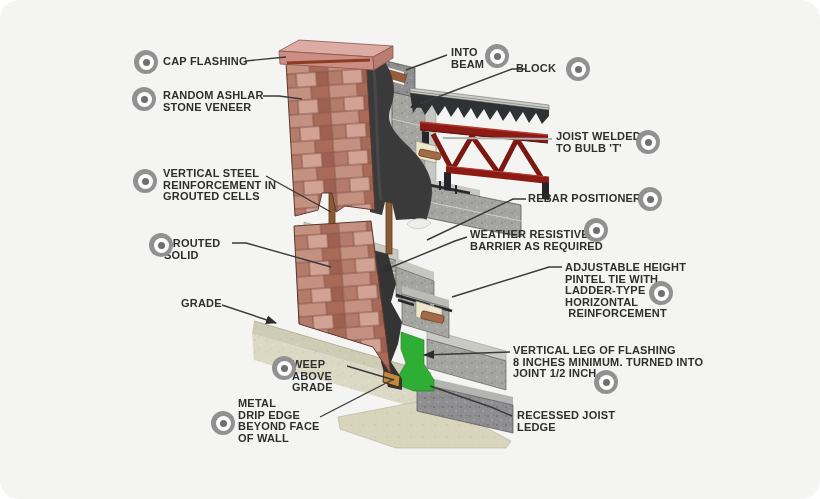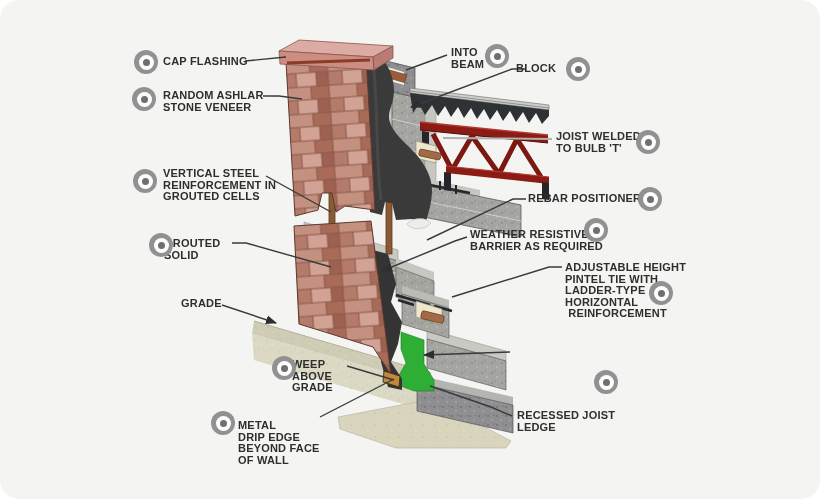--- a/index.html
+++ b/index.html
@@ -24,21 +24,21 @@
     content:"";position:absolute;left:8.5px;top:8.5px;right:8.5px;bottom:8.5px;
     background:#6f6f6f;border-radius:50%;
   }
   
   #lbl-cap{left:163px;top:56px}        #tgt-cap{left:134px;top:50px}
   #lbl-ashlar{left:163px;top:90px}     #tgt-ashlar{left:132px;top:87px}
   #lbl-vsteel{left:163px;top:168px}    #tgt-vsteel{left:133px;top:169px}
   #lbl-grouted{left:164px;top:238px}   #tgt-grouted{left:149px;top:233px}
   #lbl-grade{left:181px;top:298px}
   #lbl-weep{left:292px;top:359px}      #tgt-weep{left:272px;top:356px}
-  #lbl-metal{left:238px;top:420px}     #tgt-metal{left:211px;top:411px}
+  #lbl-metal{left:238px;top:398px}     #tgt-metal{left:211px;top:411px}
   #lbl-bond{left:451px;top:47px}       #tgt-bond{left:485px;top:44px}
   #lbl-block{left:516px;top:63px}      #tgt-block{left:566px;top:57px}
   #lbl-joist{left:556px;top:131px}     #tgt-joist{left:636px;top:130px}
   #lbl-rebar{left:528px;top:193px}     #tgt-rebar{left:638px;top:187px}
   #lbl-weather{left:470px;top:229px}   #tgt-weather{left:584px;top:218px}
   #lbl-adjust{left:565px;top:262px}    #tgt-adjust{left:649px;top:281px}
   #lbl-vleg{left:513px;top:345px}      #tgt-vleg{left:594px;top:370px}
   #lbl-recessed{left:517px;top:410px}
 </style>
 </head>
@@ -217,20 +217,23 @@
   <div class="lbl" id="lbl-joist">JOIST WELDED
 TO BULB 'T'</div>
   <div class="lbl" id="lbl-rebar">REBAR POSITIONERS</div>
   <div class="lbl" id="lbl-weather">WEATHER RESISTIVE
 BARRIER AS REQUIRED</div>
   <div class="lbl" id="lbl-adjust">ADJUSTABLE HEIGHT
 PINTEL TIE WITH
 LADDER-TYPE
 HORIZONTAL
 &nbsp;REINFORCEMENT</div>
+  <div class="lbl" id="lbl-vleg">VERTICAL LEG OF FLASHING
+8 INCHES MINIMUM. TURNED INTO
+JOINT 1/2 INCH</div>
   <div class="lbl" id="lbl-recessed">RECESSED JOIST
 LEDGE</div>
 
   <div class="tgt" id="tgt-cap"></div>
   <div class="tgt" id="tgt-ashlar"></div>
   <div class="tgt" id="tgt-vsteel"></div>
   <div class="tgt" id="tgt-grouted"></div>
   <div class="tgt" id="tgt-weep"></div>
   <div class="tgt" id="tgt-metal"></div>
   <div class="tgt" id="tgt-bond"></div>

